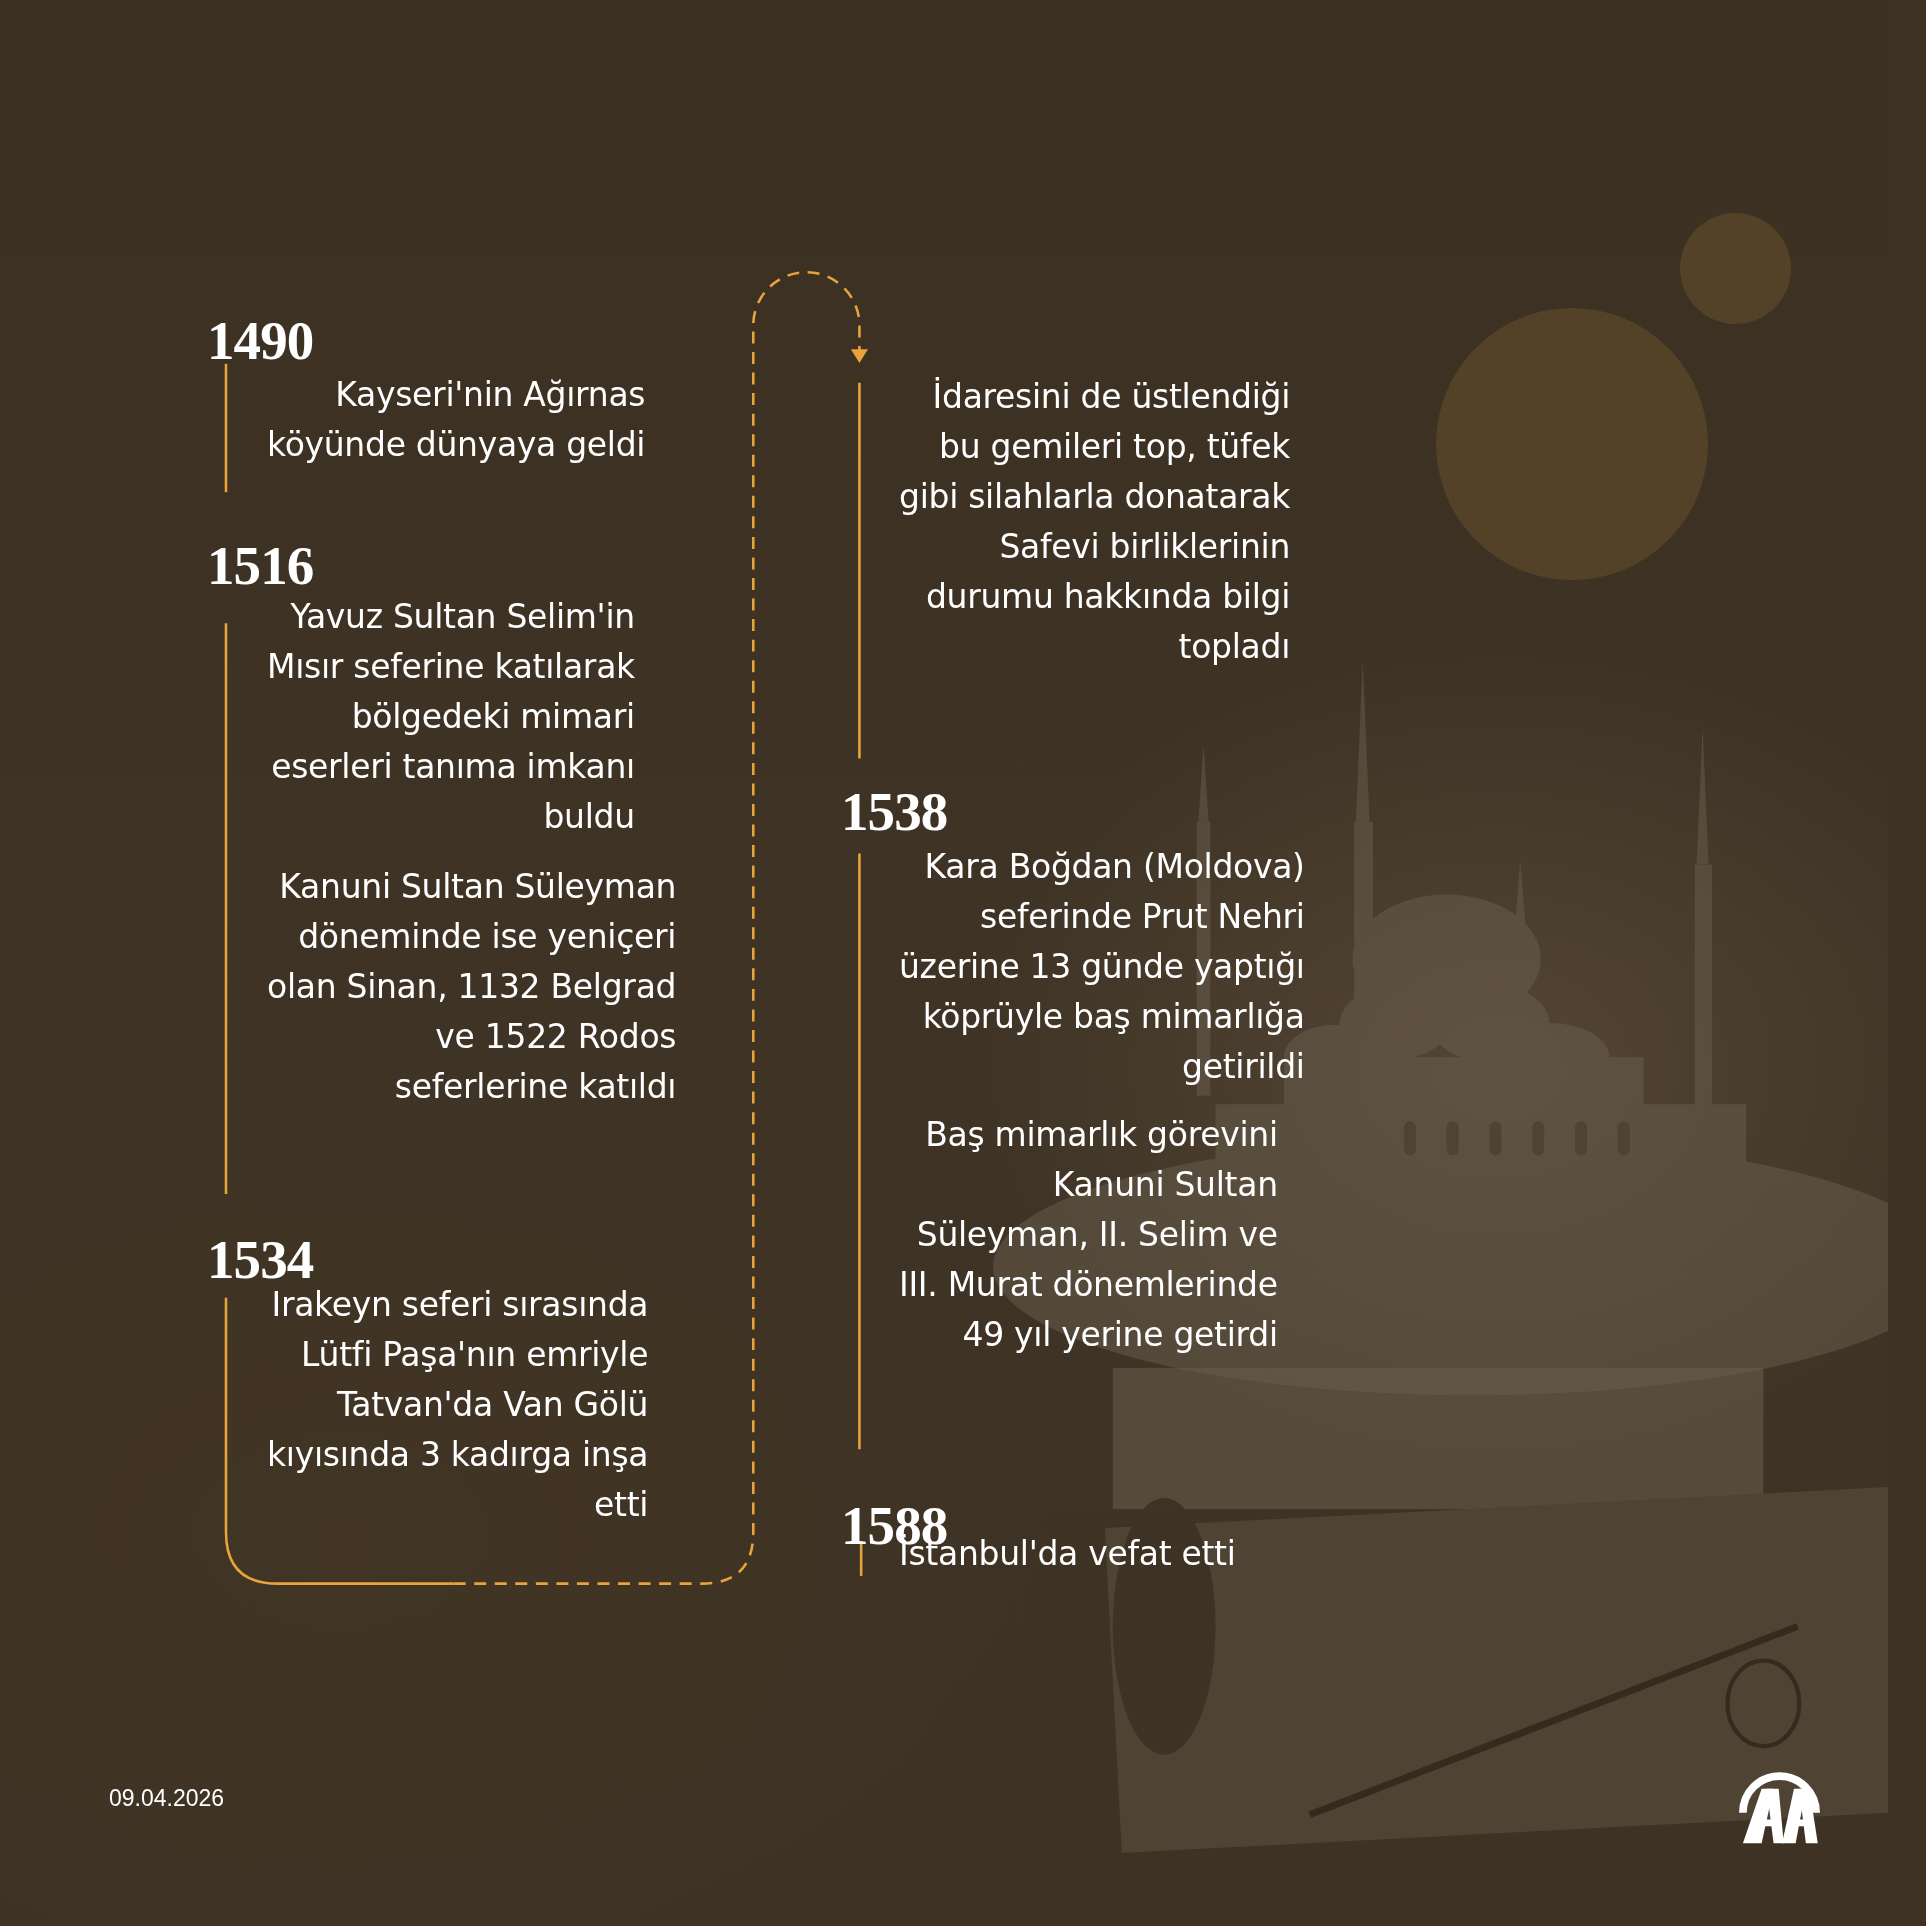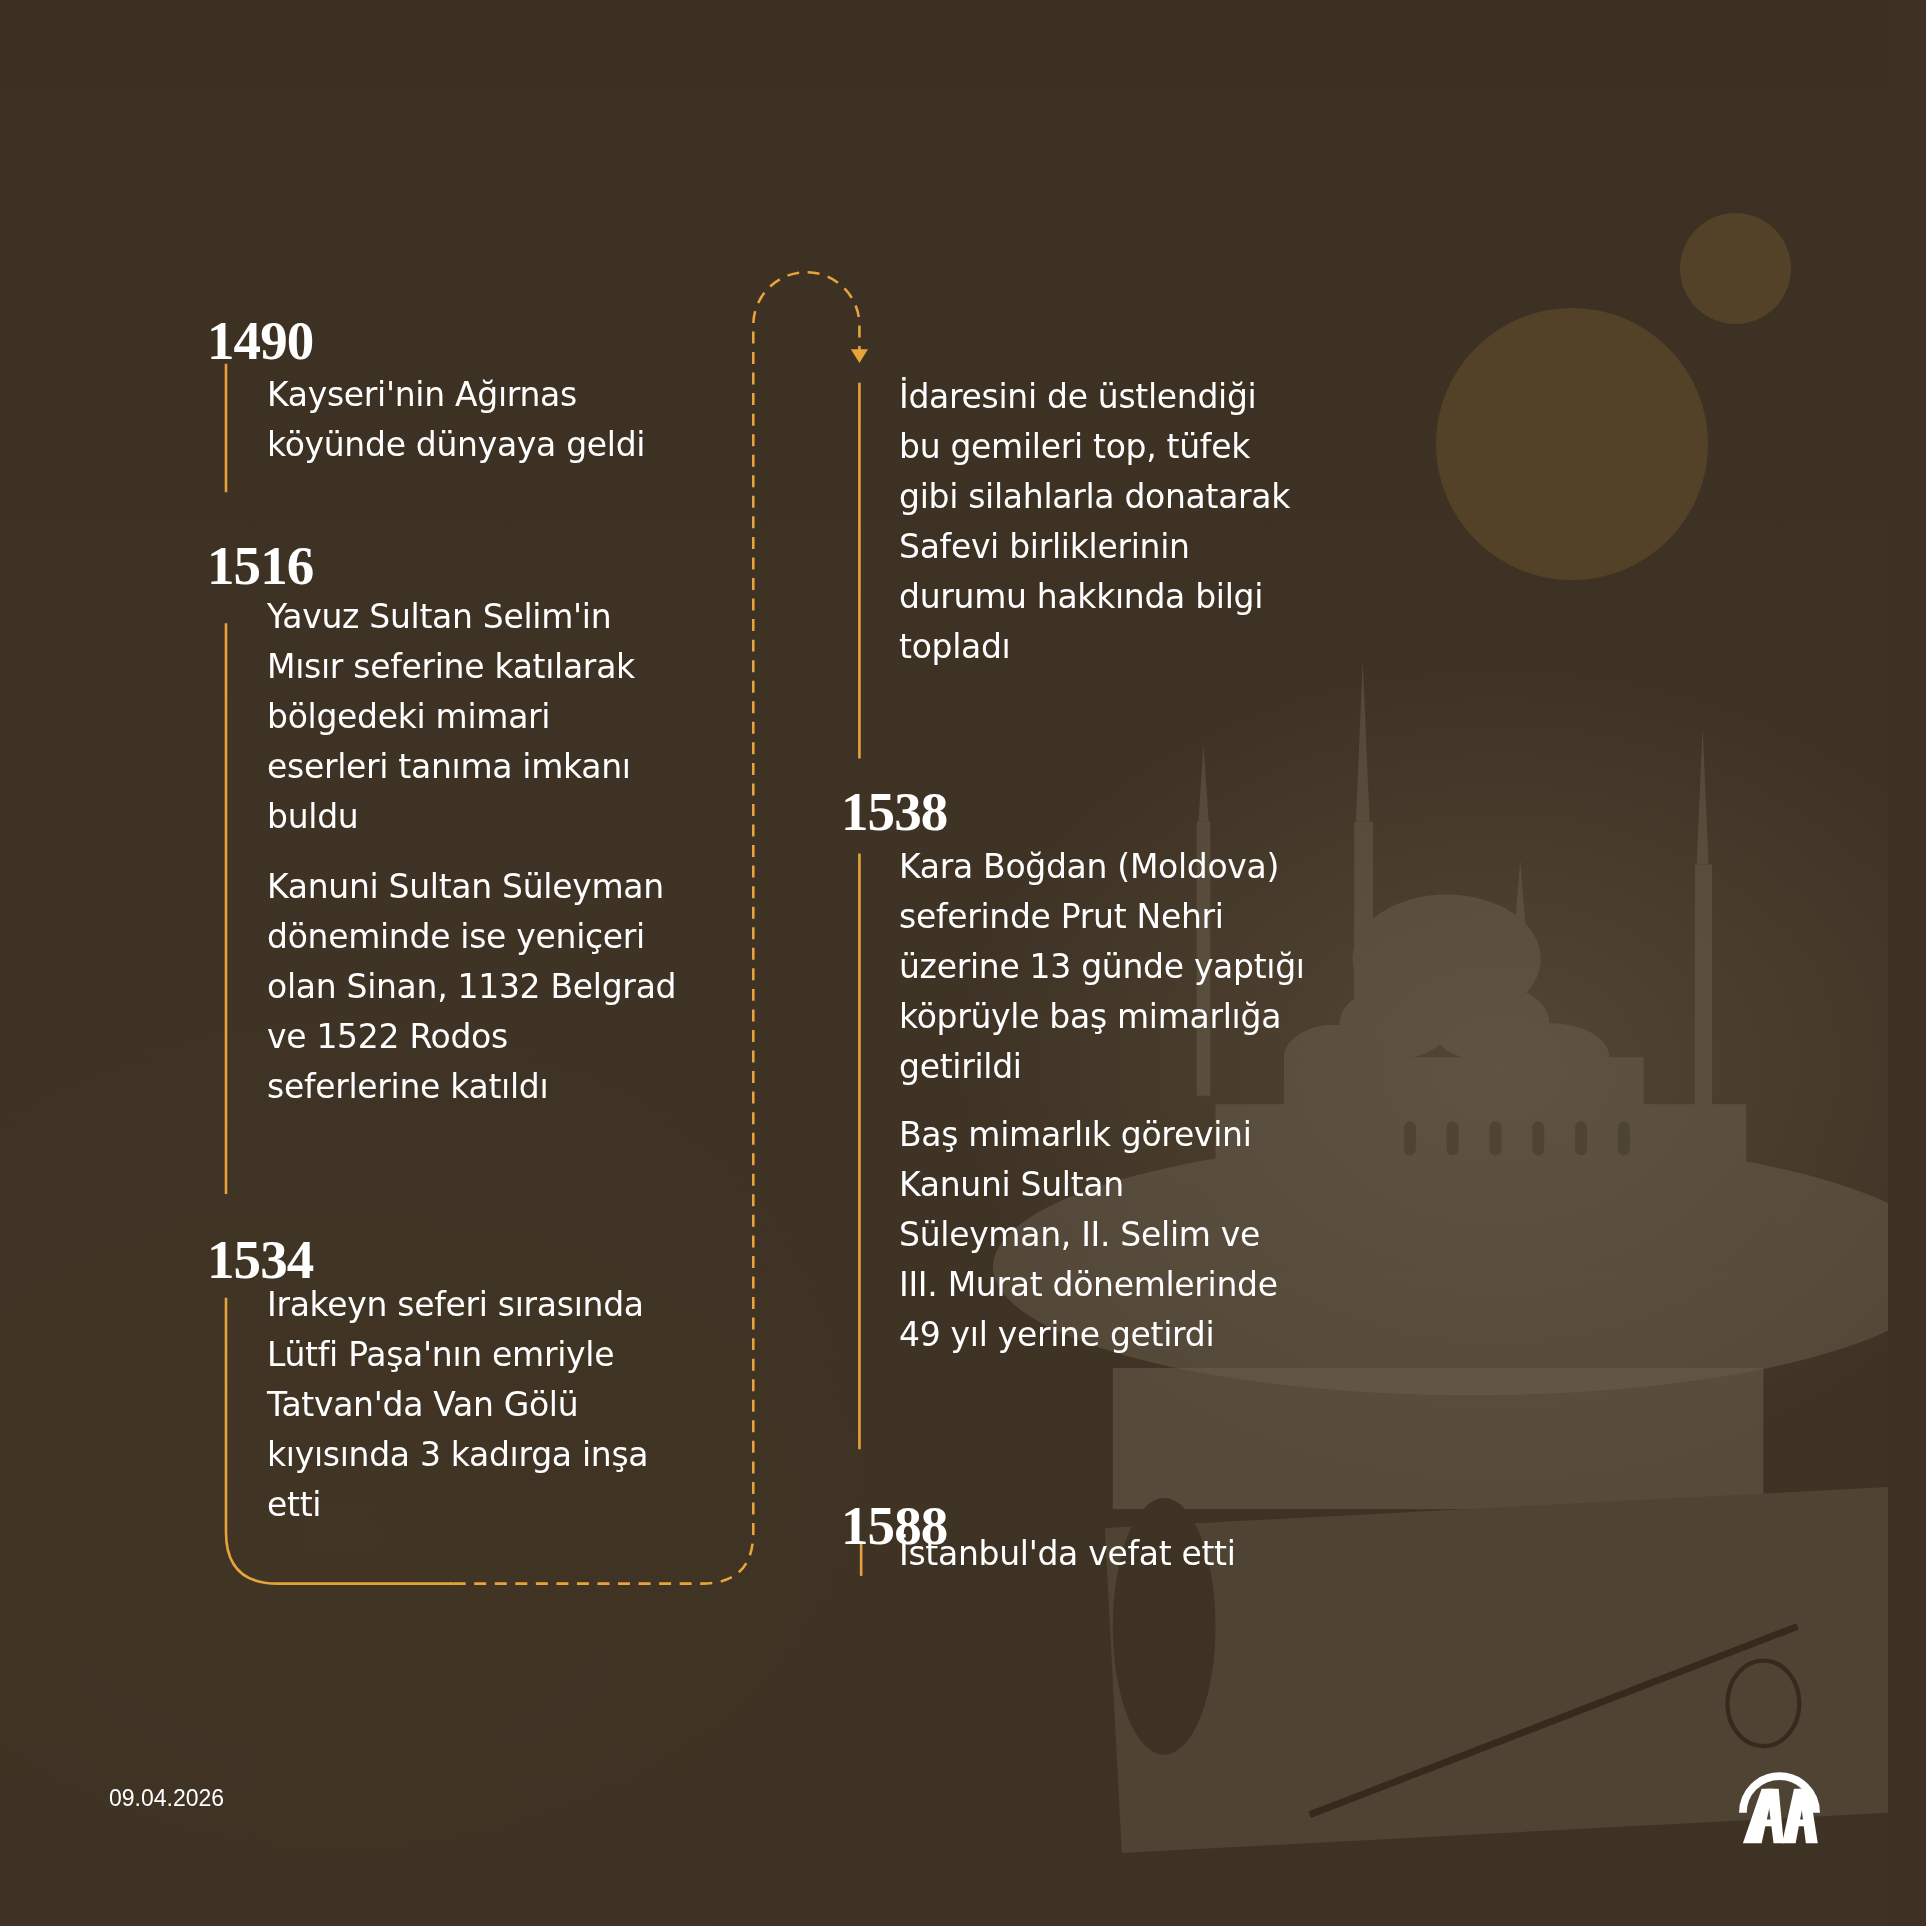--- a/index.html
+++ b/index.html
@@ -4,20 +4,21 @@
 <style>
   html, body { margin: 0; padding: 0; }
   body { width: 1926px; height: 1926px; overflow: hidden; background: #3d3124; }
   .canvas {
     position: relative; width: 1888px; height: 1926px; overflow: hidden;
     background:
       radial-gradient(ellipse 770px 599px at 1498px 1070px, rgba(120,105,85,0.35), rgba(0,0,0,0) 70%),
       radial-gradient(ellipse 1027px 770px at 342px 1541px, rgba(70,56,38,0.35), rgba(0,0,0,0) 70%),
       linear-gradient(180deg, #3b3022 0%, #3f3325 50%, #3e3224 100%);
     font-family: "Liberation Sans", sans-serif;
+    text-align: right;
   }
   .circle { position: absolute; border-radius: 50%; background: #544228; }
   .year {
     position: absolute; color: #ffffff;
     font-family: "Liberation Serif", serif; font-weight: bold;
     font-size: 55px; line-height: 55px; letter-spacing: -0.9px;
   }
   .para {
     position: absolute; color: #ffffff;
     font-family: "DejaVu Sans", sans-serif; font-size: 33px; line-height: 50px;

